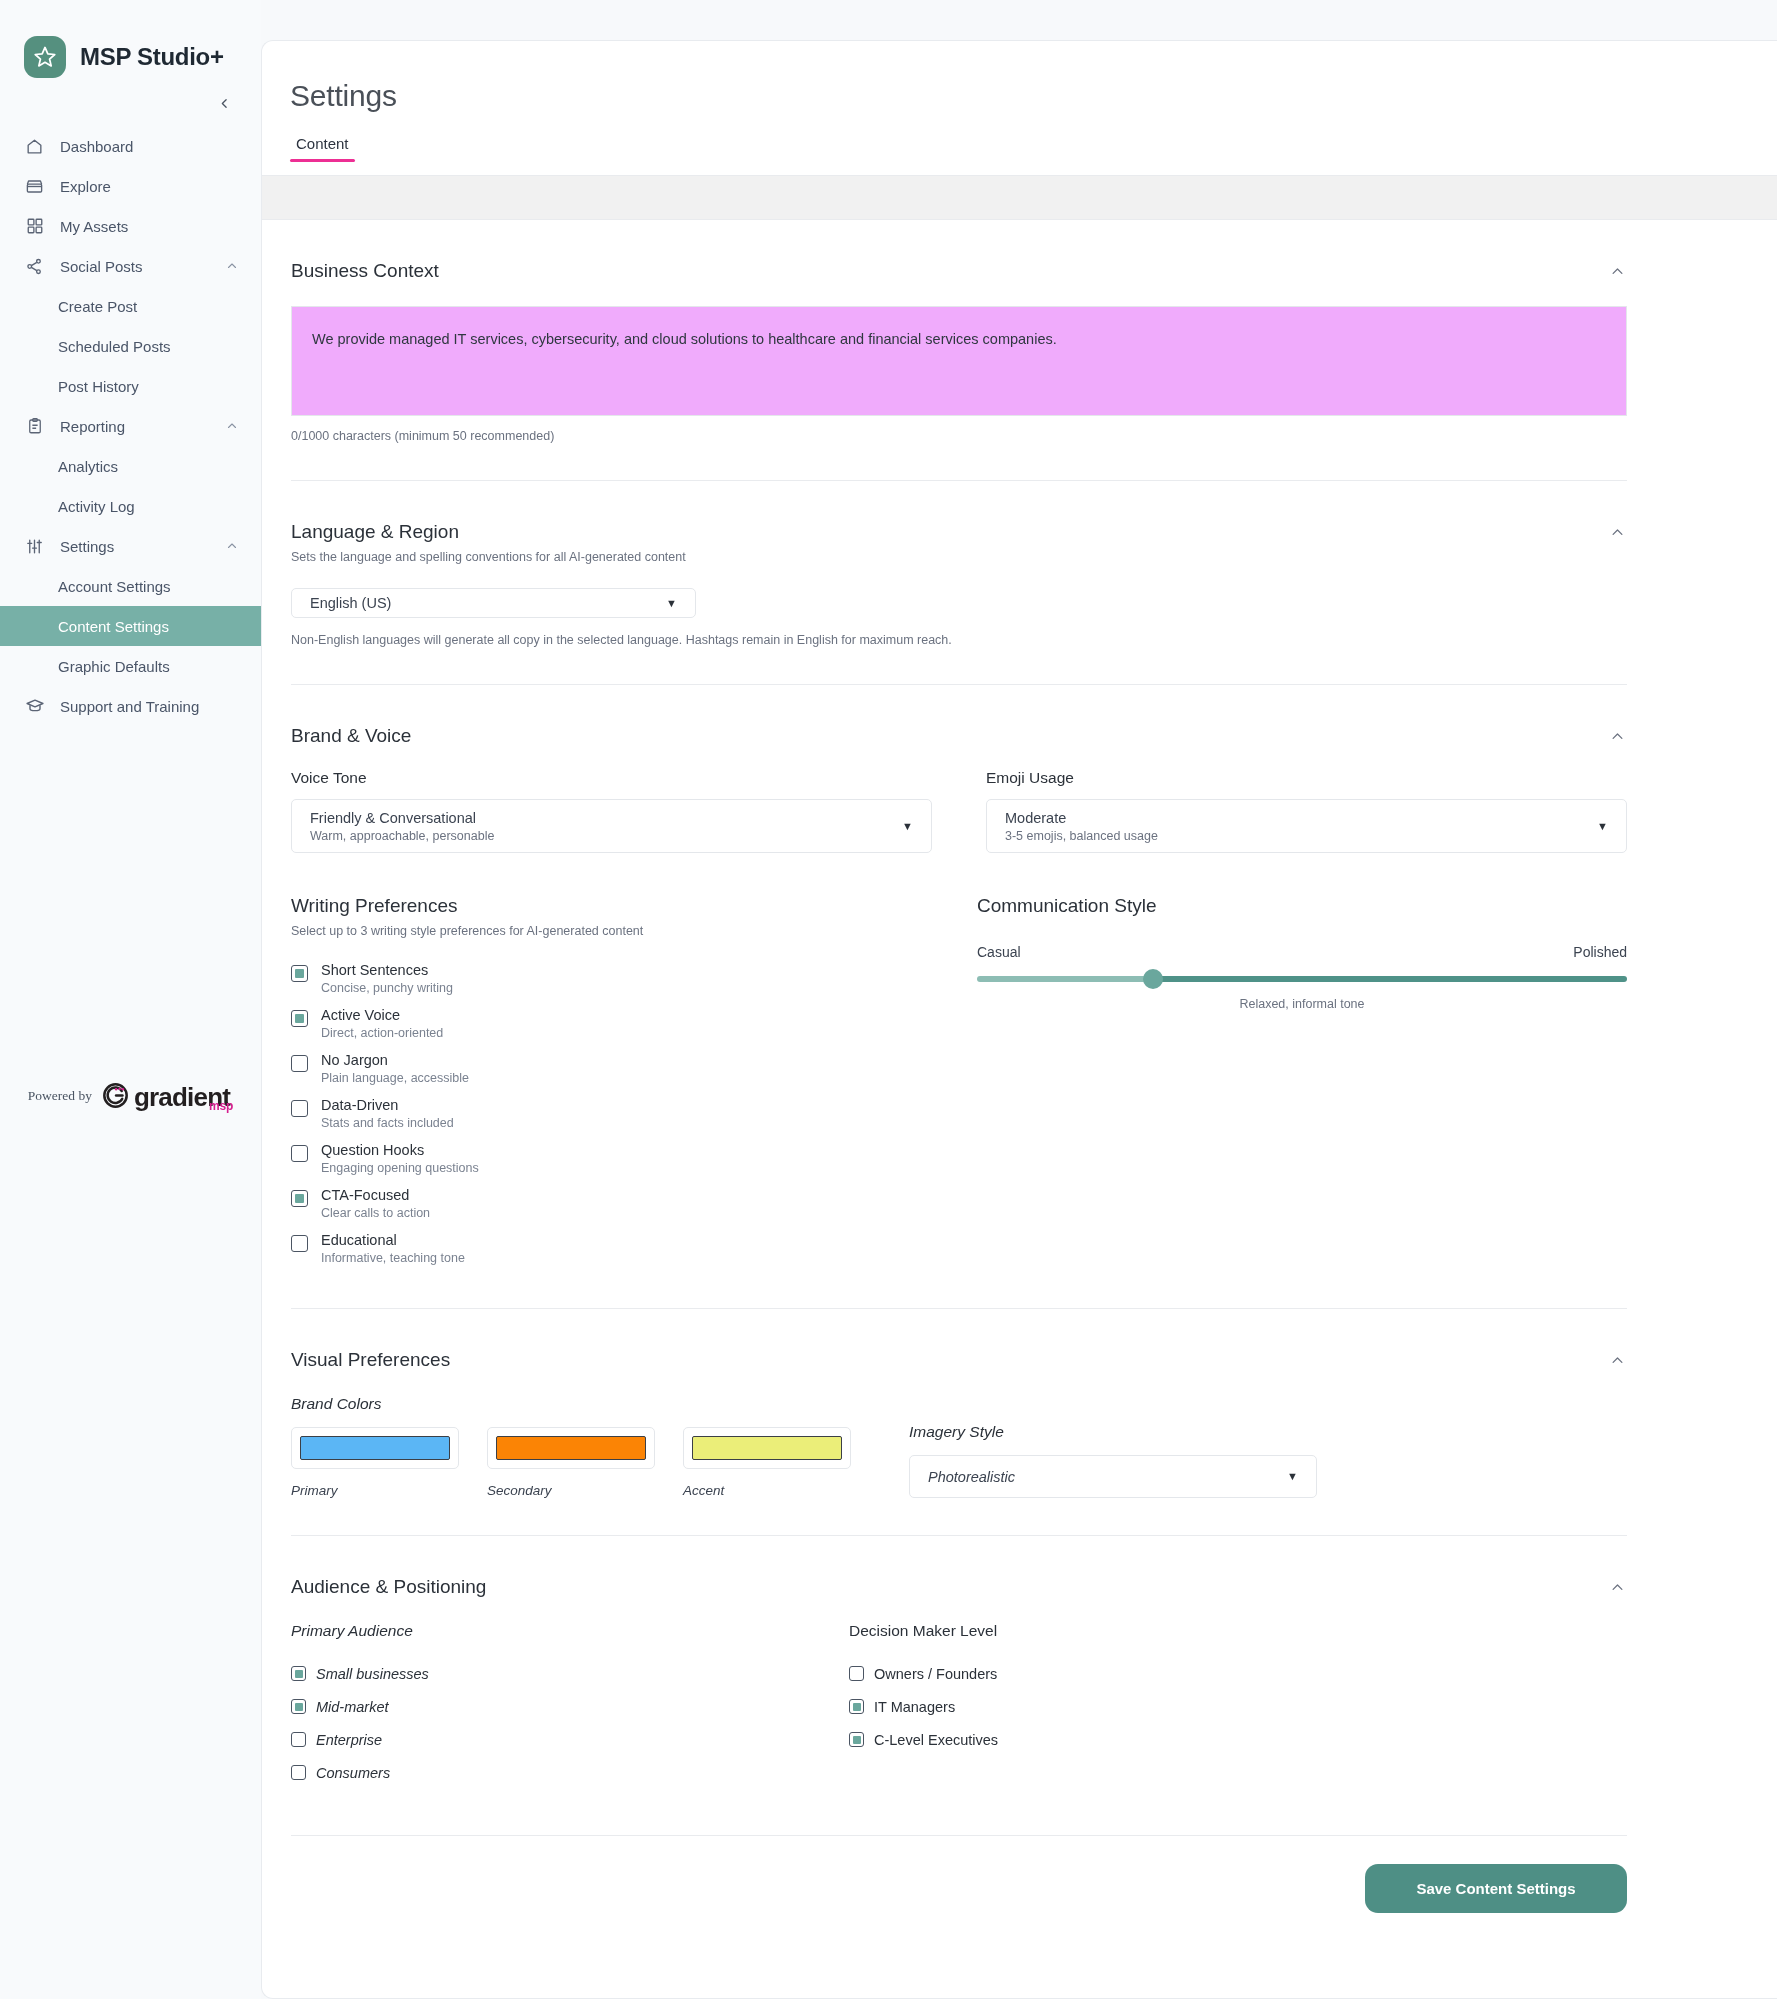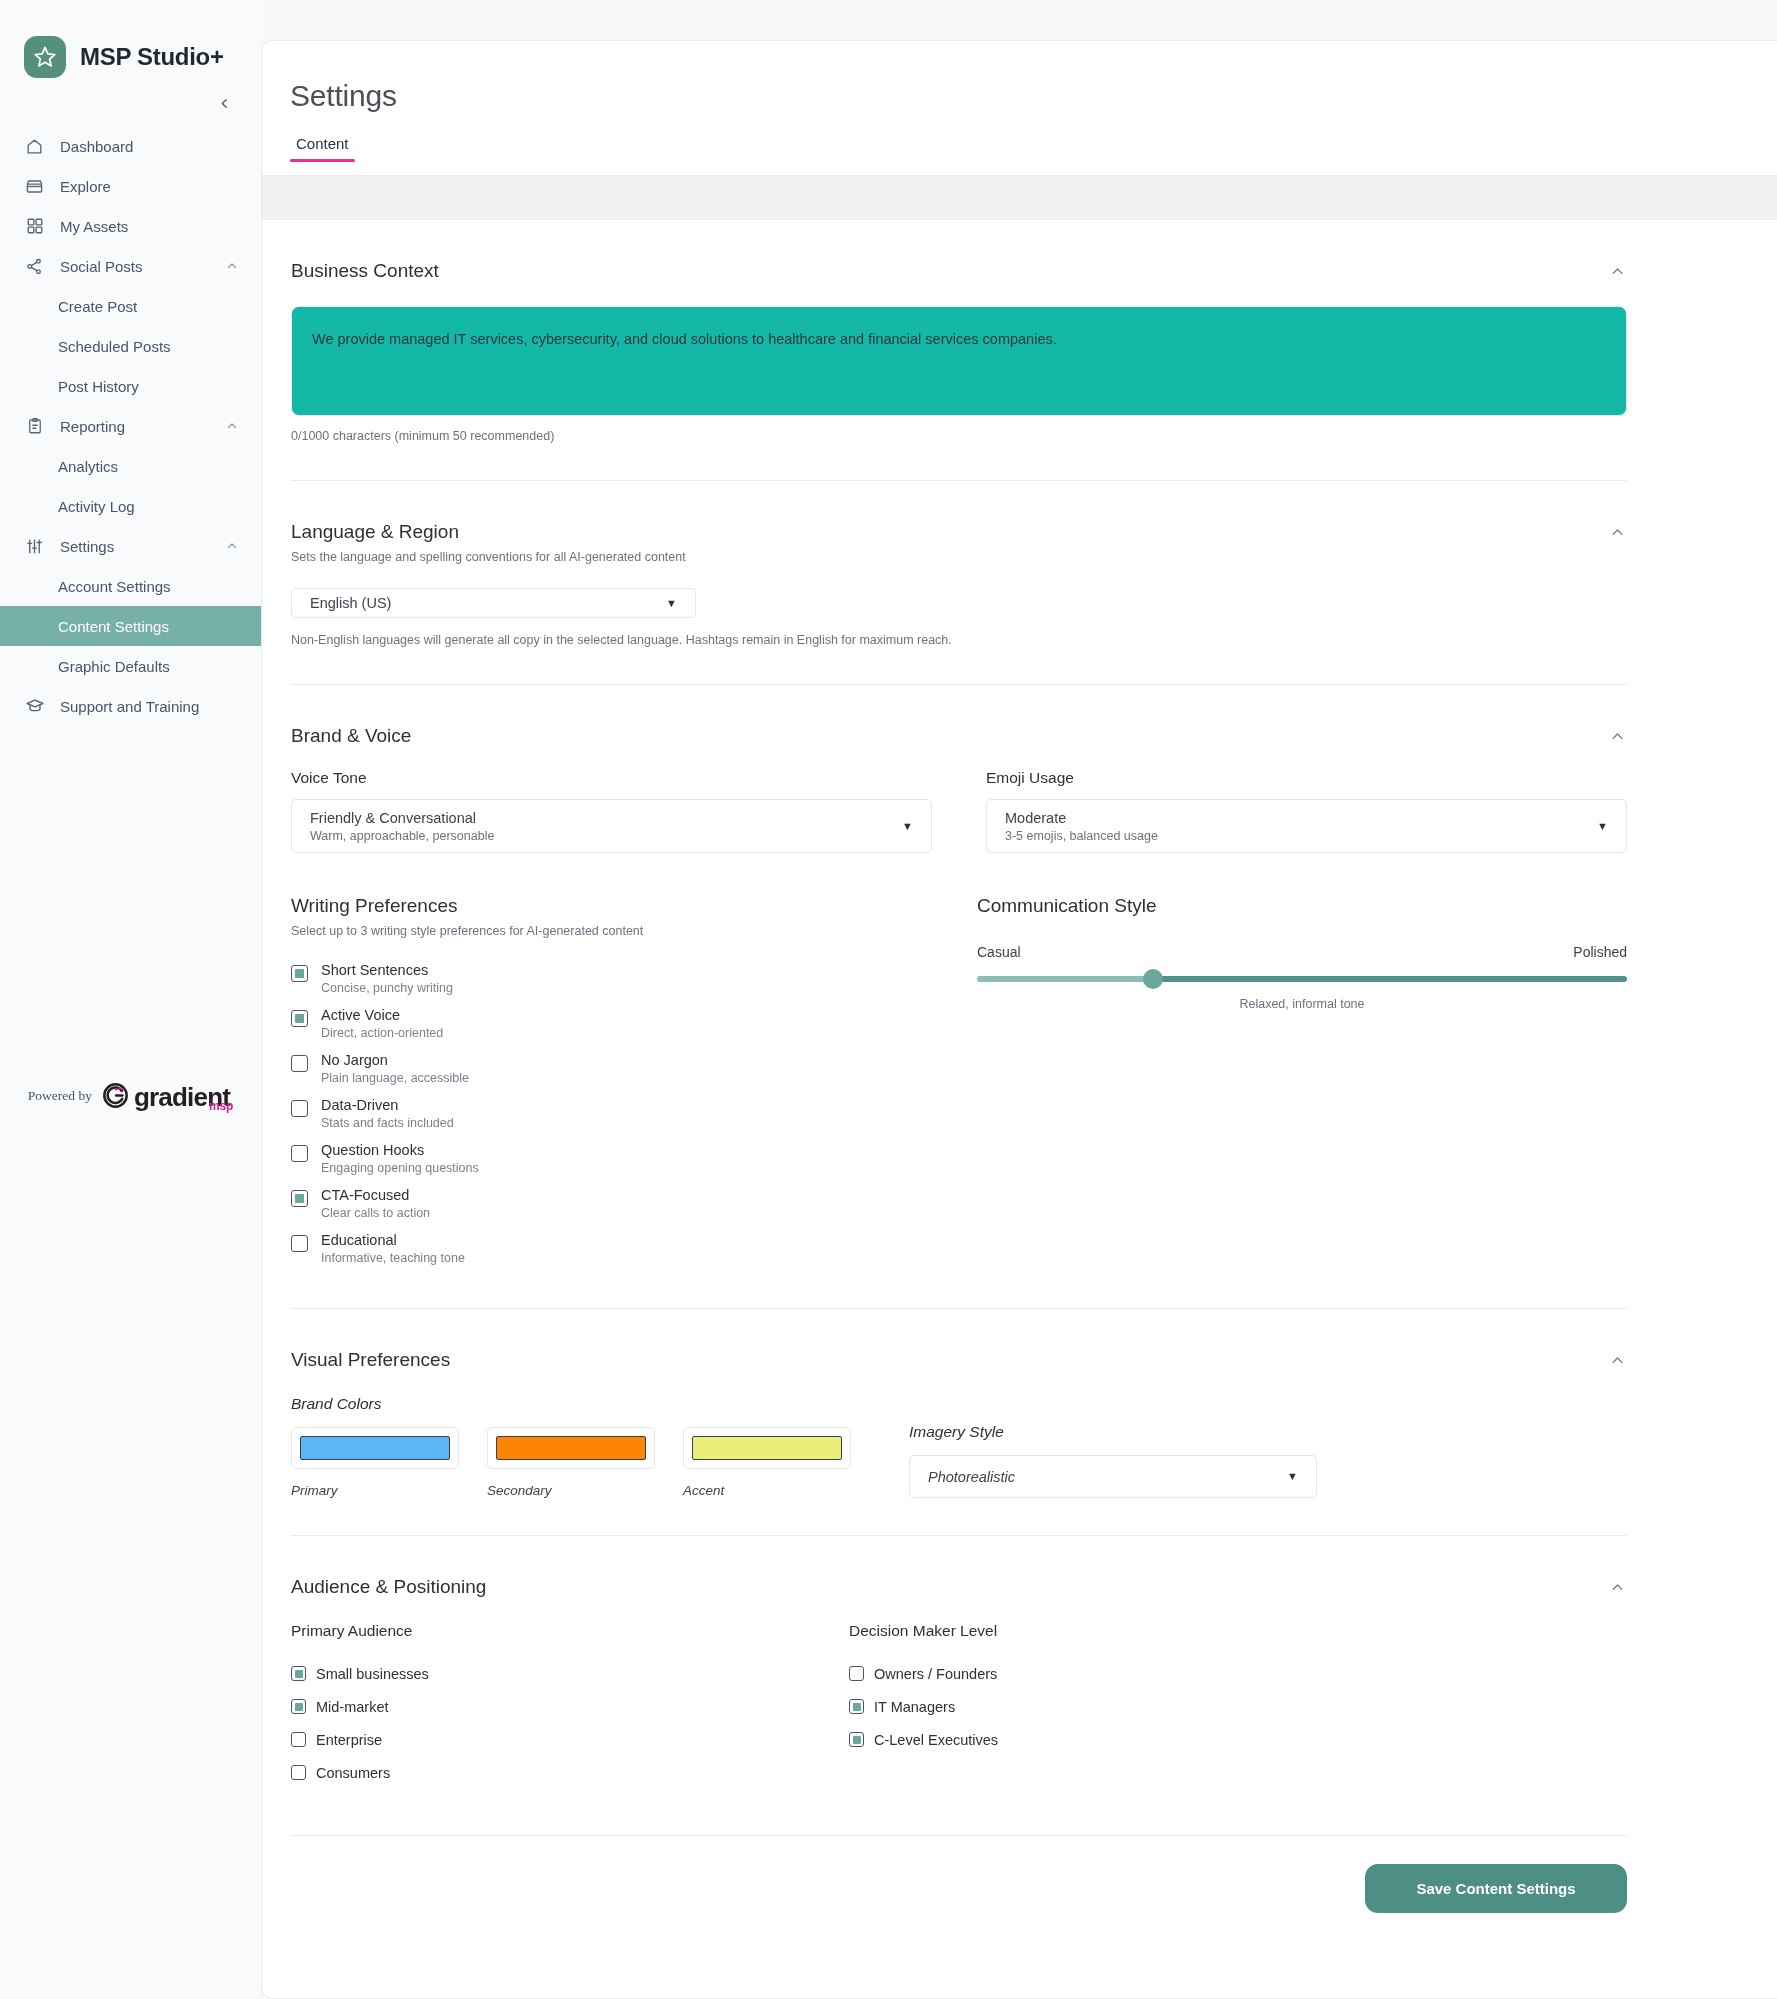--- a/index.html
+++ b/index.html
@@ -89,24 +89,24 @@
   .section-hd { display: flex; align-items: center; justify-content: space-between; }
   .section-title { font-size: 19px; color: #2b3139; font-weight: 400; }
   .section-chev { color: #6b7280; display: flex; align-items: center; justify-content: center; width: 20px; height: 20px; cursor: pointer; }
   .sep { height: 1px; background: #e9ebee; margin-top: 37px; }
 
   .hint { font-size: 12.5px; color: #6b7280; margin-top: 7px; }
 
   
   .ta-box {
     margin-top: 24px;
-    border: 1px solid #e4e7eb; border-radius: 8px;
+    border: 1px solid #e4e7eb; border-radius: 0;
     height: 110px; padding: 22px 20px;
     font-size: 14.5px; color: #2f3740; line-height: 1.5;
-    background: #14b8a6;
+    background: #f0abfc;
   }
   .counter { font-size: 12.5px; color: #6b7280; margin-top: 13px; }
 
   
   .sel {
     border: 1px solid #e4e7eb; border-radius: 5px; background: #fff;
     display: flex; align-items: center; justify-content: space-between;
     padding: 0 18px; cursor: pointer;
   }
   .sel-h42 { height: 30px; }
@@ -152,21 +152,21 @@
   .swatches { display: flex; gap: 28px; }
   .sw-item { width: 168px; }
   .sw-box { border: 1px solid #e4e7eb; border-radius: 5px; padding: 8px; height: 42px; background: #fff; cursor: pointer; }
   .sw-chip { width: 100%; height: 100%; border: 1px solid #3b3f46; border-radius: 2px; }
   .sw-cap { font-size: 13.5px; color: #3b4350; margin-top: 14px; }
   .imagery { margin-left: 58px; width: 408px; }
   .imagery-sel { height: 43px; margin-top: 14px; }
 
   
   .aud-row { display: flex; margin-top: 24px; }
-  .aud-col-a { width: 558px; }
+  .aud-col-a { width: 558px; font-style: italic; }
   .aud-col-b { flex: 1; }
   .aud-title { font-size: 15.5px; color: #2b3139; }
   .aud-list { margin-top: 17px; }
   .aud-item { display: flex; align-items: center; gap: 10px; height: 33px; cursor: pointer; }
   .aud-cb { width: 15px; height: 15px; border: 1.6px solid #4b5563; border-radius: 3px; background:#fff; flex-shrink: 0; display: flex; align-items: center; justify-content: center; }
   .aud-cb.on::after { content: ""; width: 8px; height: 8px; background: #6aa79d; border-radius: 1px; }
   .aud-lb { font-size: 14.5px; color: #2b3139; }
 
   
   .footer { display: flex; justify-content: flex-end; padding: 28px 0 60px 0; }

